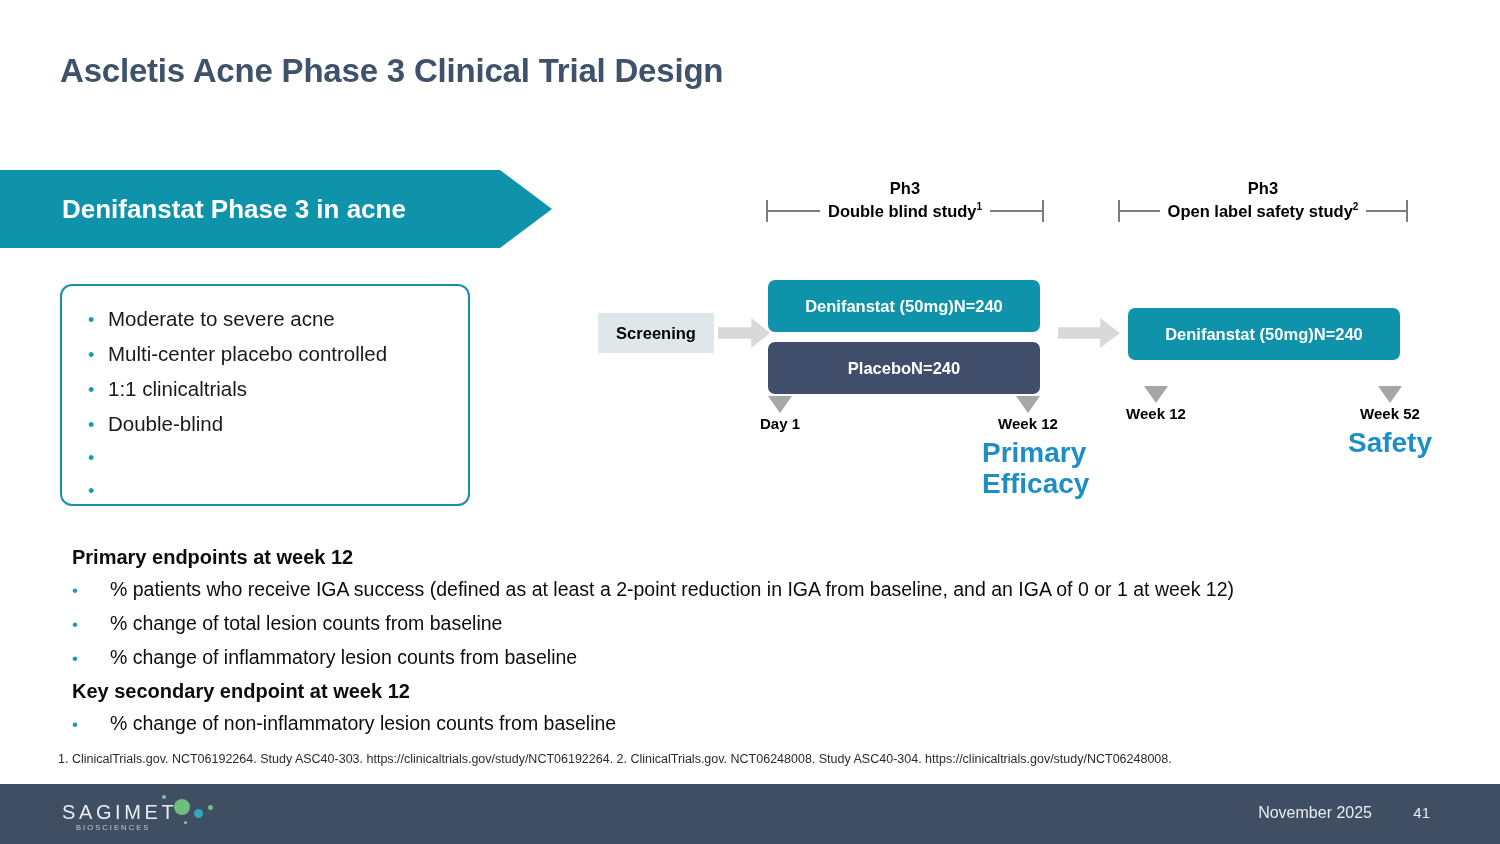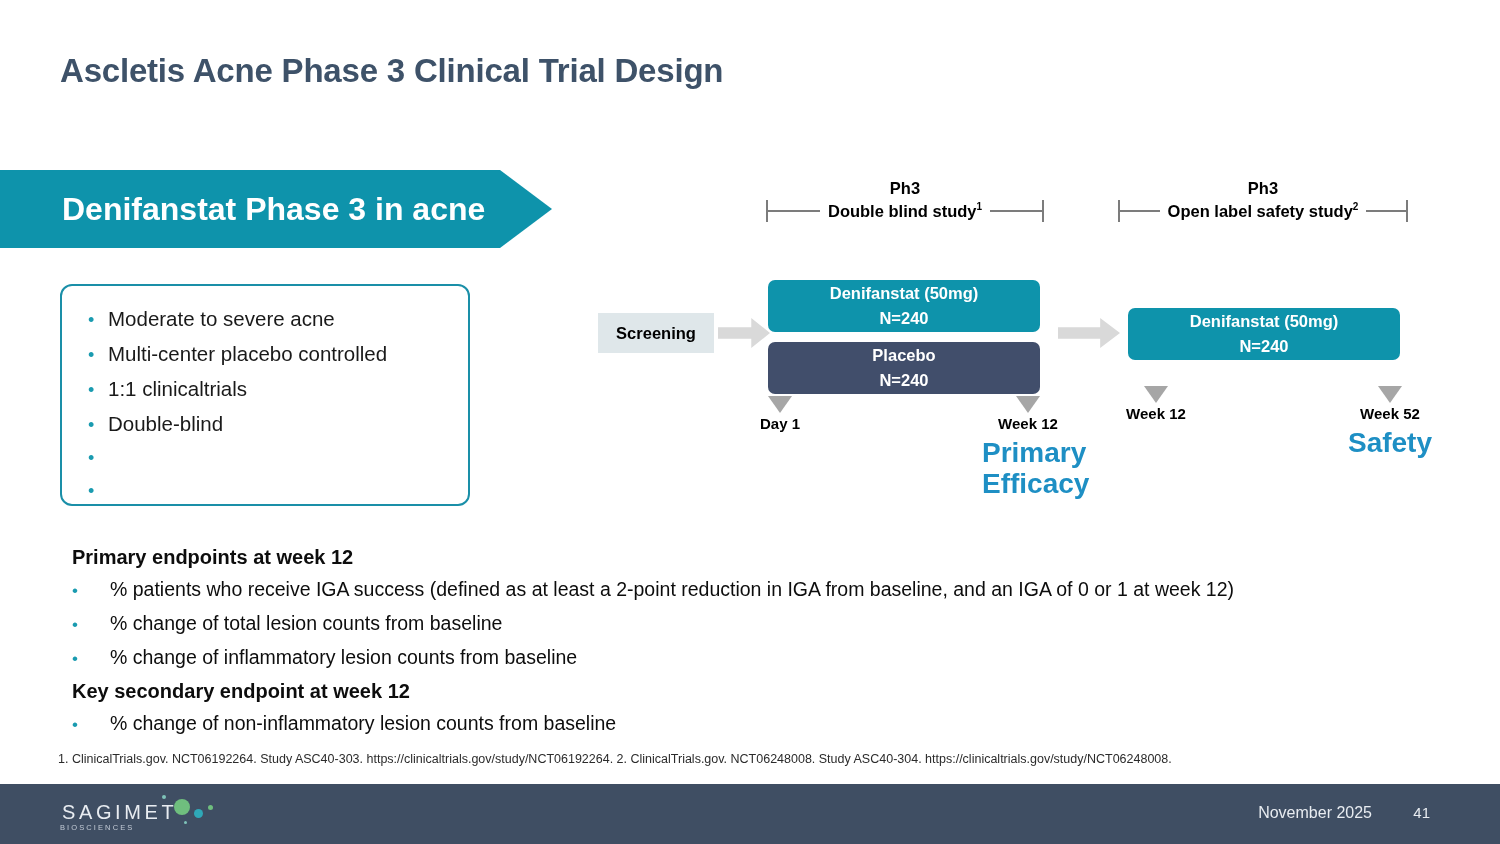--- a/index.html
+++ b/index.html
@@ -38,21 +38,21 @@
     width: 552px;
     height: 78px;
     background: #0e93ab;
     -webkit-clip-path: polygon(0 0, 500px 0, 552px 50%, 500px 100%, 0 100%);
     clip-path: polygon(0 0, 500px 0, 552px 50%, 500px 100%, 0 100%);
     display: flex;
     align-items: center;
   }
   #banner-label {
     color: #ffffff;
-    font-size: 32px;
+    font-size: 26px;
     font-weight: bold;
     margin-left: 62px;
     white-space: nowrap;
   }
 
   
   #bullet-box {
     position: absolute;
     left: 60px;
     top: 284px;
@@ -116,21 +116,21 @@
 
   
   .arm-box {
     position: absolute;
     border-radius: 7px;
     color: #ffffff;
     font-size: 16.5px;
     font-weight: bold;
     line-height: 25px;
     display: flex;
-    flex-direction: column;
+    flex-direction: row;
     align-items: center;
     justify-content: center;
     text-align: center;
   }
   #arm-denifanstat-1 { left: 768px; top: 280px; width: 272px; height: 52px; background: #0e93ab; }
   #arm-placebo      { left: 768px; top: 342px; width: 272px; height: 52px; background: #414e6b; }
   #arm-denifanstat-2 { left: 1128px; top: 308px; width: 272px; height: 52px; background: #0e93ab; }
 
   #screening-box {
     position: absolute;
@@ -243,21 +243,21 @@
   #logo-word {
     position: absolute;
     left: 4px; top: 6px;
     font-size: 20px;
     letter-spacing: 3.6px;
     color: #e8ecf1;
     font-family: "Liberation Sans", sans-serif;
   }
   #logo-sub {
     position: absolute;
-    left: 2px; top: 28px;
+    left: 18px; top: 28px;
     font-size: 7.5px;
     letter-spacing: 2.1px;
     color: #c3cbd6;
   }
   .logo-dot { position: absolute; border-radius: 50%; }
   #footer-date {
     position: absolute;
     right: 128px;
     top: 20px;
     font-size: 16px;

